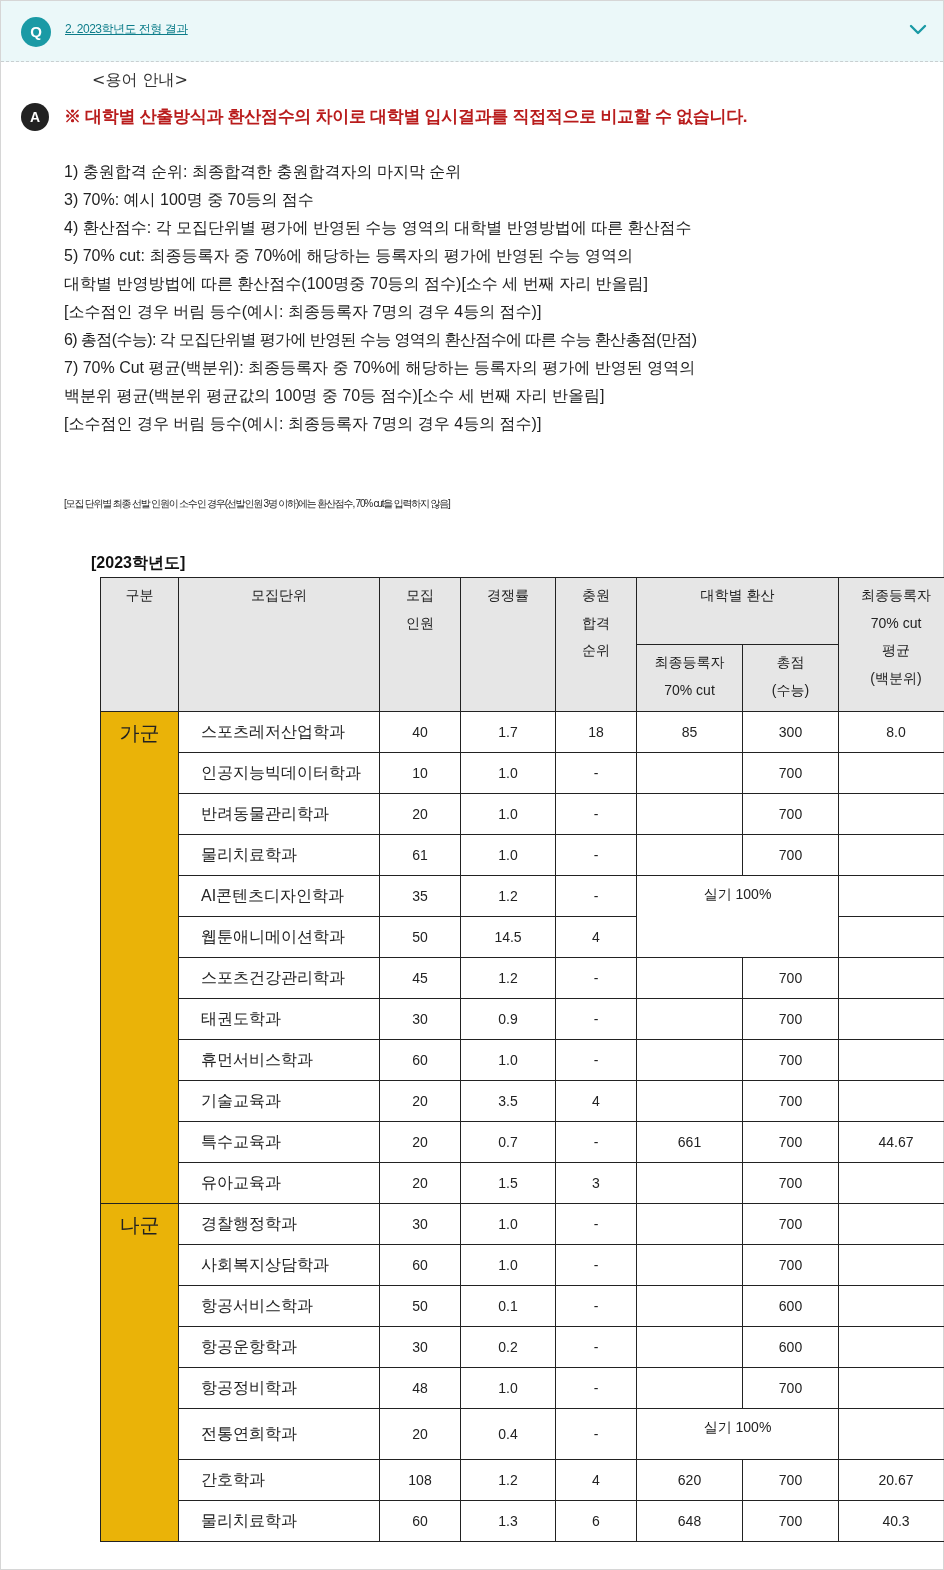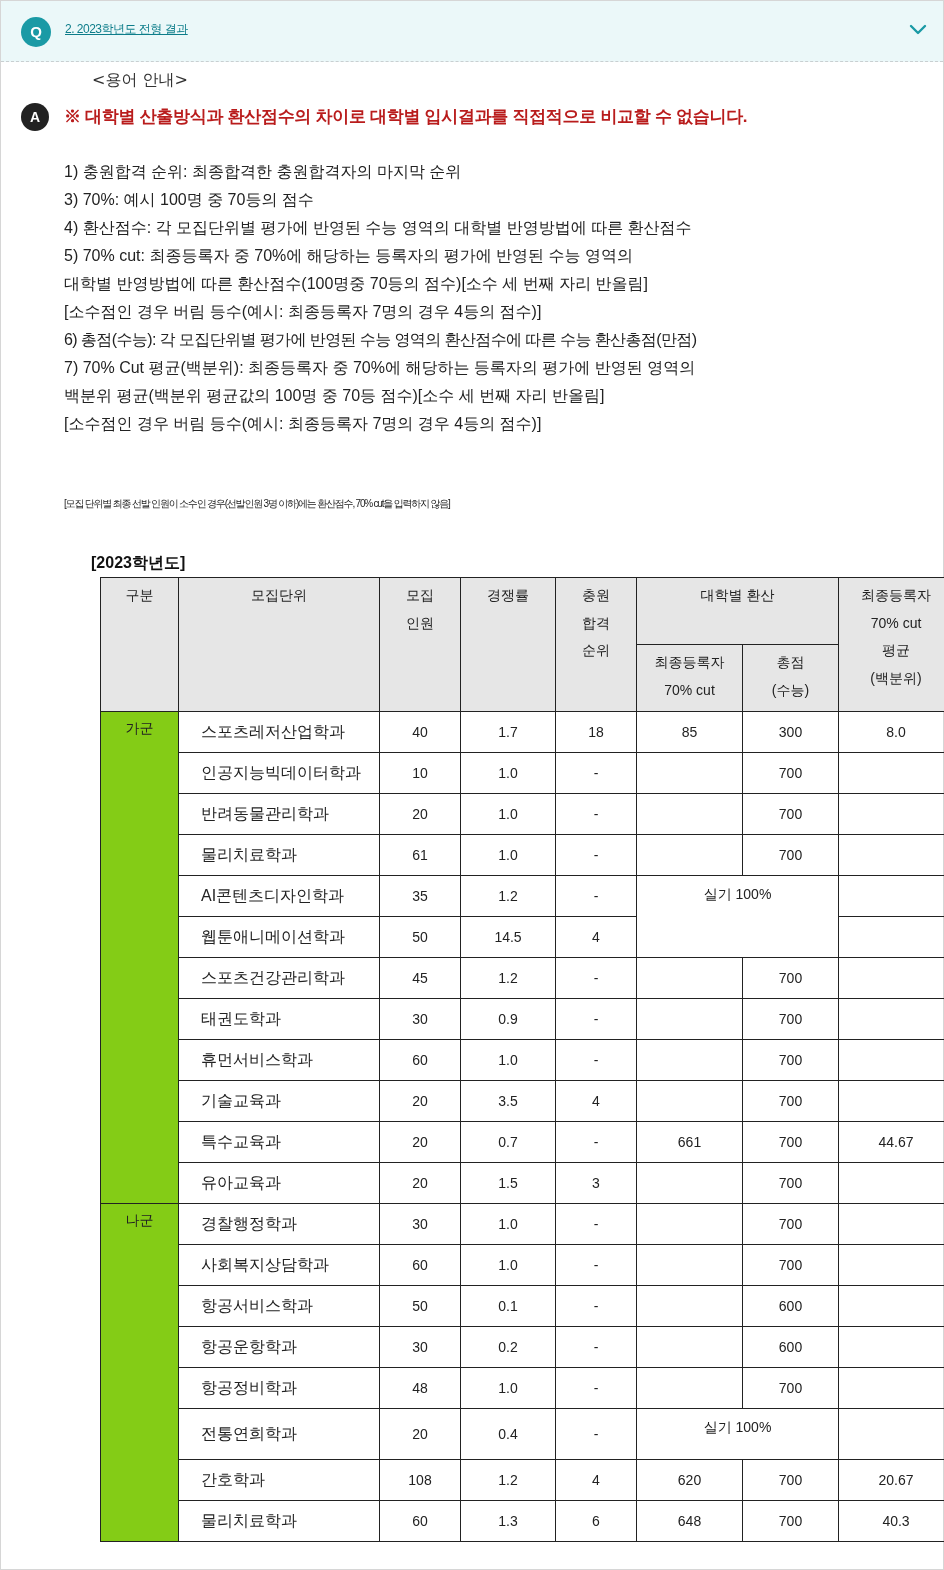--- a/index.html
+++ b/index.html
@@ -15,21 +15,21 @@
   .warn { position:absolute; left:64px; top:105px; font-size:17px; font-weight:bold; color:#b91c1c; font-family:"Liberation Sans", sans-serif; letter-spacing:-0.3px; }
   .terms { position:absolute; left:64px; top:158px; font-size:16px; color:#222; font-family:"Liberation Sans", sans-serif; }
   .terms div { height:28px; line-height:28px; white-space:nowrap; }
   .note { position:absolute; left:64px; top:497px; font-size:10px; color:#222; letter-spacing:-1.2px; font-family:"Liberation Sans", sans-serif; white-space:nowrap; }
   .ttitle { position:absolute; left:64px; top:553px; font-size:16px; font-weight:bold; color:#111; font-family:"Liberation Sans", sans-serif;margin-left:27px; }
   table.res { position:absolute; left:64px; top:577px; width:853px; border-collapse:collapse; font-family:"Liberation Sans", sans-serif; font-size:14px; table-layout:fixed;margin-left:36px; }
   table.res th, table.res td { border:1px solid #222; }
   table.res th { background:#e6e6e6; font-weight:normal; vertical-align:top; text-align:center; font-size:14px; line-height:27.5px; padding:4px 2px 0 2px; color:#222; }
   table.res td { height:40px; text-align:center; vertical-align:middle; padding:0; color:#222; }
   table.res td.name { text-align:left; padding-left:22px; font-size:16px; }
-  table.res td.group { background:#84cc16; vertical-align:top; font-size:14px; padding-top:8px; }
+  table.res td.group { background:#eab308; vertical-align:top; font-size:20px; padding-top:8px; }
   table.res tr.hdr1 th { height:62px; }
 </style>
 </head>
 <body>
 
 <div class="frame"></div>
 
 <div class="qbar">
   <div class="qbadge">Q</div>
   <div class="qtitle">2. 2023학년도 전형 결과</div>

